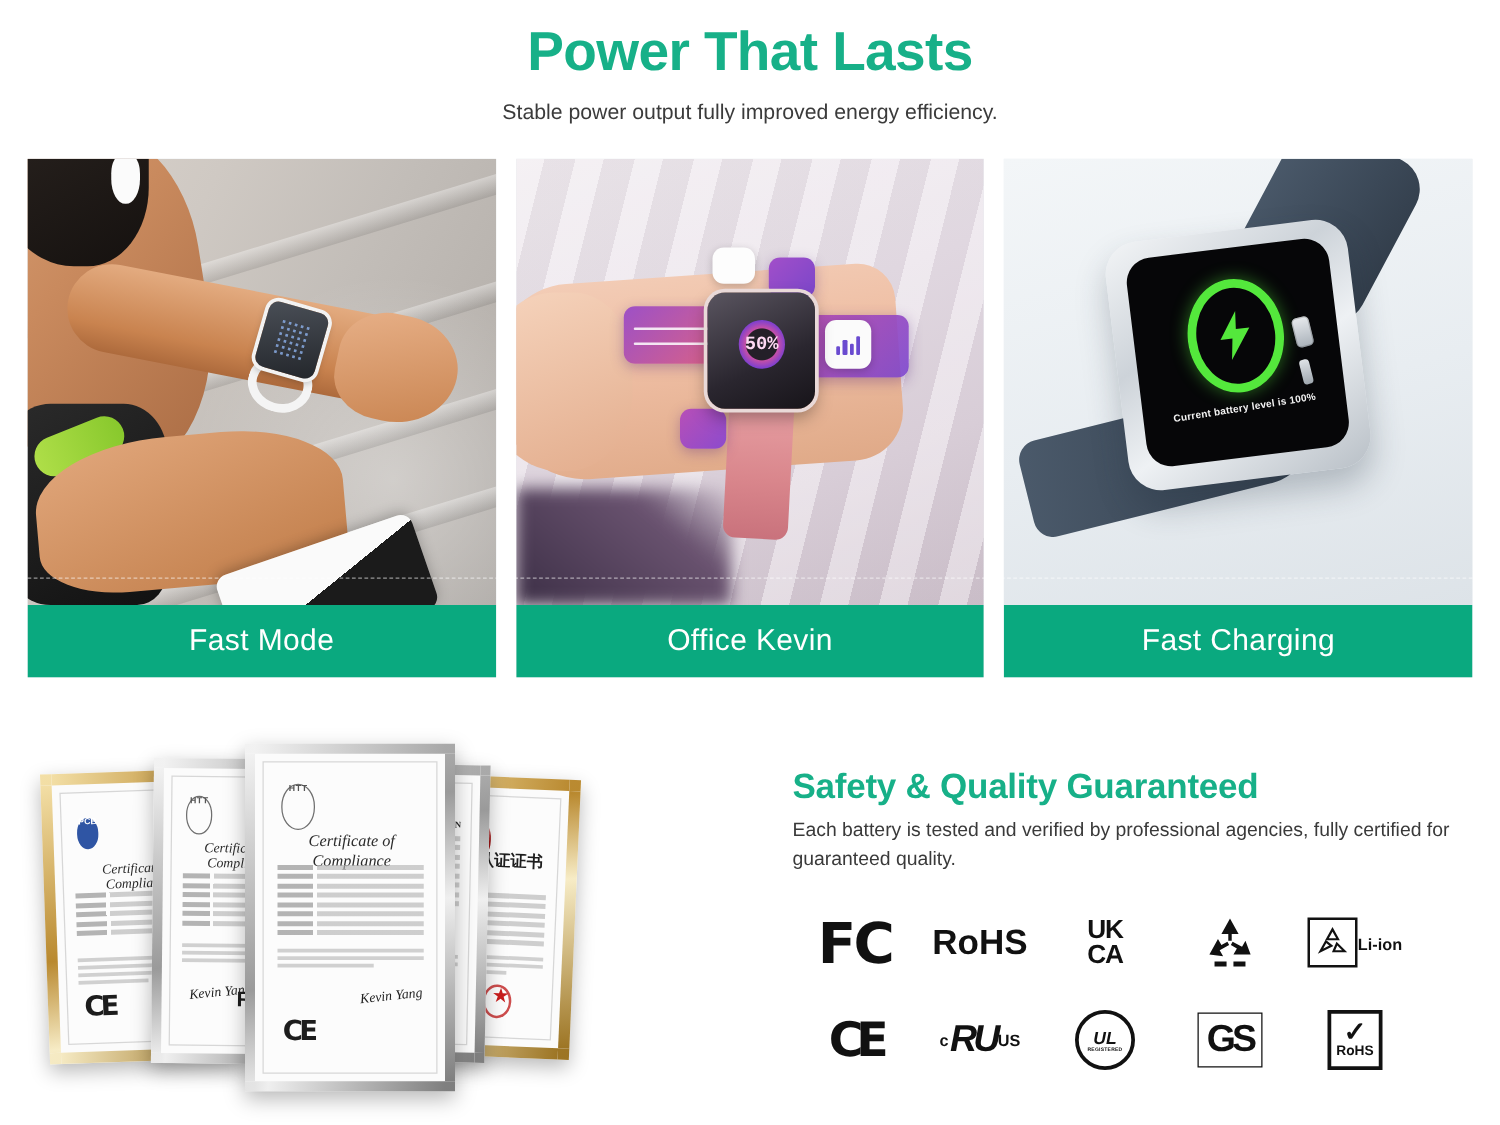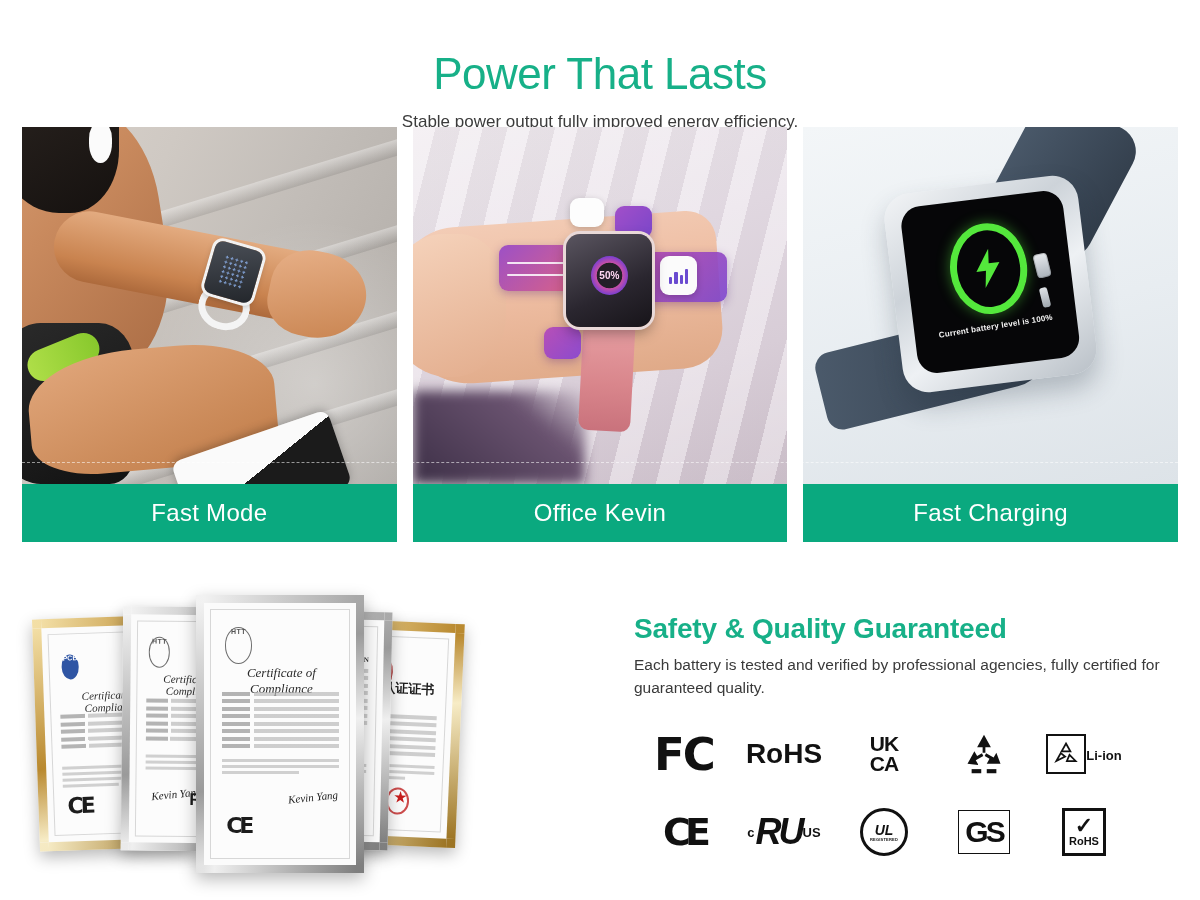--- a/index.html
+++ b/index.html
@@ -7,22 +7,22 @@
     width: 1200px; height: 900px;
     background: #ffffff;
     font-family: "Liberation Sans", sans-serif;
     overflow: hidden;
   }
   .page { position: relative; width: 1200px; height: 900px; background:#fff; }
 
   
   .header { text-align: center; padding-top: 18px; }
   .header h1 {
-    font-size: 44px; font-weight: 400; letter-spacing: -0.5px;
-    color: #17b088; line-height: 1.1; margin-top: 32px;
+    font-size: 44px; font-weight: 700; letter-spacing: -0.5px;
+    color: #17b088; line-height: 1.1;
   }
   .header .sub {
     margin-top: 14px; font-size: 17px; color: #3b3b3b; font-weight: 400;
   }
 
   
   .panels {
     position: absolute; top: 127px; left: 22px;
     width: 1156px; height: 415px;
     display: flex; gap: 16px;
@@ -149,21 +149,21 @@
     position:absolute; left:41%; top:30%; width:23%; height:26%;
     background: linear-gradient(155deg,#5a5560,#2a262f 60%,#171419);
     border-radius: 14px;
     box-shadow: 0 0 0 3px #e9d9d8, 0 6px 14px rgba(0,0,0,.35);
   }
   .ph2 .ring {
     position:absolute; left:47.5%; top:36%; width:10%; height:11%;
     border-radius: 50%;
     background: radial-gradient(circle at 50% 50%, #241f28 46%, #c44fa8 49%, #7b3fd0 72%, rgba(70,40,120,0) 76%);
     display:flex; align-items:center; justify-content:center;
-    color:#ffd9f4; font-size:10px; font-weight:700;
+    color:#ffd9f4; font-size:15px; font-weight:700;font-family:Liberation Mono, monospace;
   }
   .ph2 .card {
     position:absolute; border-radius: 9px;
     background: linear-gradient(135deg, rgba(150,70,200,.92), rgba(215,85,130,.88));
     box-shadow: 0 3px 10px rgba(90,40,130,.35);
   }
   .ph2 .c-left { left:23%; top:33%; width:21%; height:13%; }
   .ph2 .c-right{ left:62%; top:35%; width:22%; height:14%;
     background: linear-gradient(135deg, rgba(175,70,180,.9), rgba(120,65,205,.88)); }
   .ph2 .c-top  { left:54%; top:22%; width:10%; height:9%;
@@ -354,21 +354,21 @@
   .rohs-t { font-size: 28px; font-weight: 700; }
   .ukca { font-size:21px; font-weight:800; line-height:.95; text-align:center; letter-spacing:-1px; }
   .recycle svg { width:44px; height:44px; }
   .liion { text-align:center; }
   .liion .box { width:40px; height:40px; border:2.5px solid #111; display:flex; align-items:center; justify-content:center; margin:0 auto; }
   .liion .box svg{ width:28px; height:28px; }
   .liion .lbl { font-size:13px; font-weight:700; margin-top:2px; }
   .ce-b { font-size:38px; font-weight:700; letter-spacing:-6px; font-family:"DejaVu Sans", sans-serif; }
   .cul { display:flex; align-items:center; gap:1px; }
   .cul .c { font-size:13px; font-weight:700; }
-  .cul .ru { font-size:36px; font-weight:900; font-style:italic; letter-spacing:-3px; }
+  .cul .ru { font-size:30px; font-weight:900; font-style:italic; letter-spacing:-3px; }
   .cul .us { font-size:13px; font-weight:700; }
   .ulreg { width:48px; height:48px; border:3px solid #111; border-radius:50%;
     display:flex; flex-direction:column; align-items:center; justify-content:center; }
   .ulreg .ul { font-size:14px; font-weight:800; font-style:italic; line-height:1; }
   .ulreg .rg { font-size:4px; font-weight:700; letter-spacing:.2px; }
   .gs { position:relative; width:52px; height:44px; border:1.5px solid #111;
     display:flex; align-items:center; justify-content:center; }
   .gs .g { font-size:30px; font-weight:900; letter-spacing:-3px; }
   .rohs-box { width:44px; height:48px; border:3px solid #111;
     display:flex; flex-direction:column; align-items:center; justify-content:center; }

